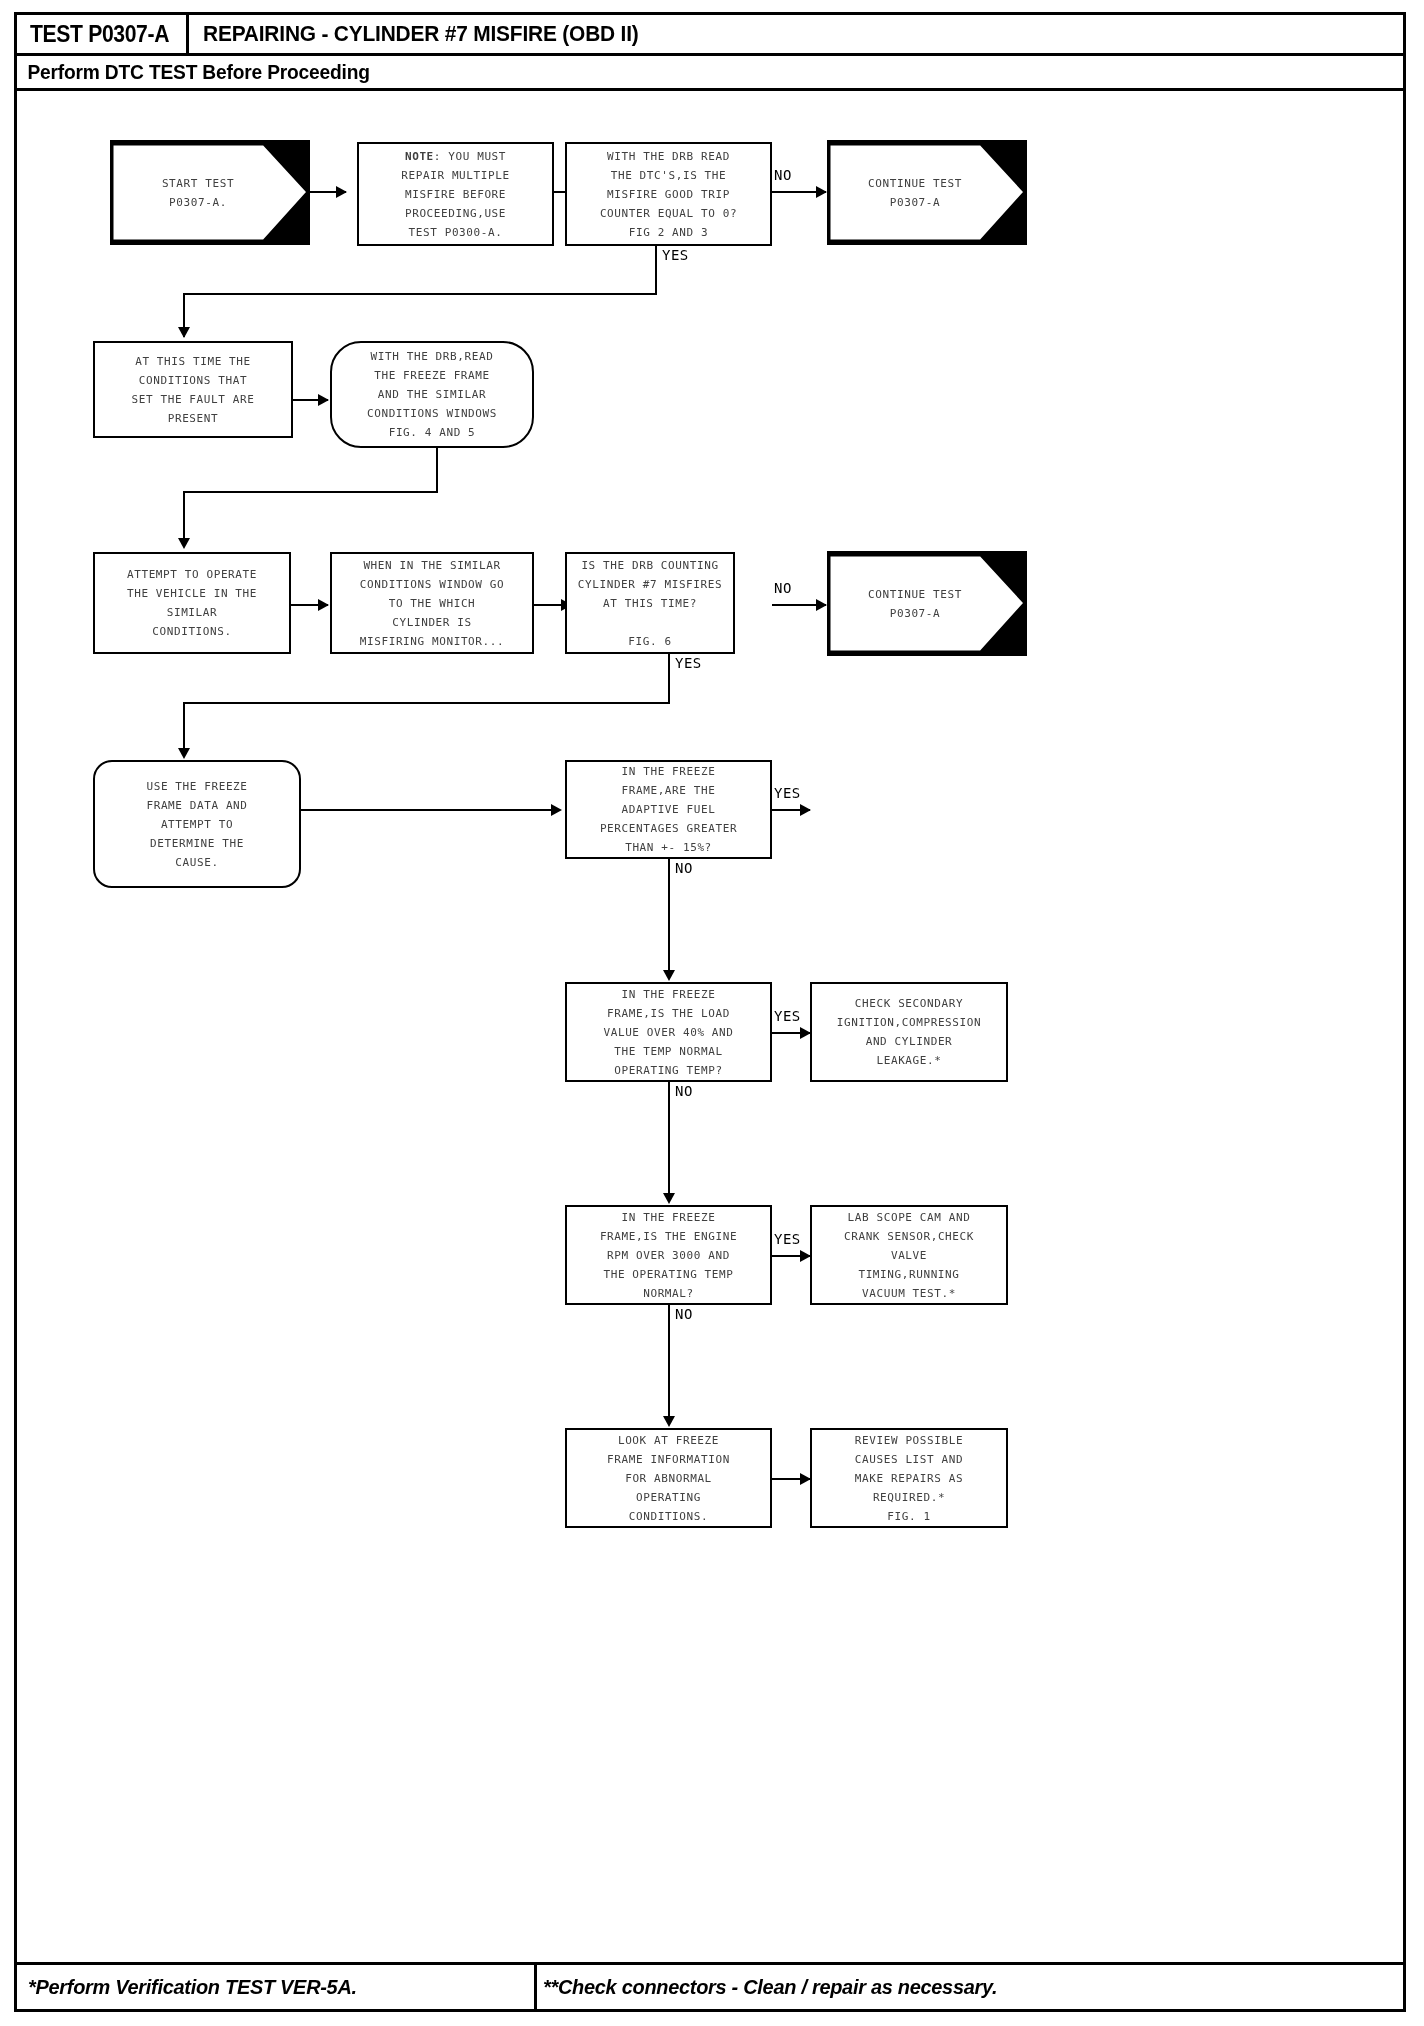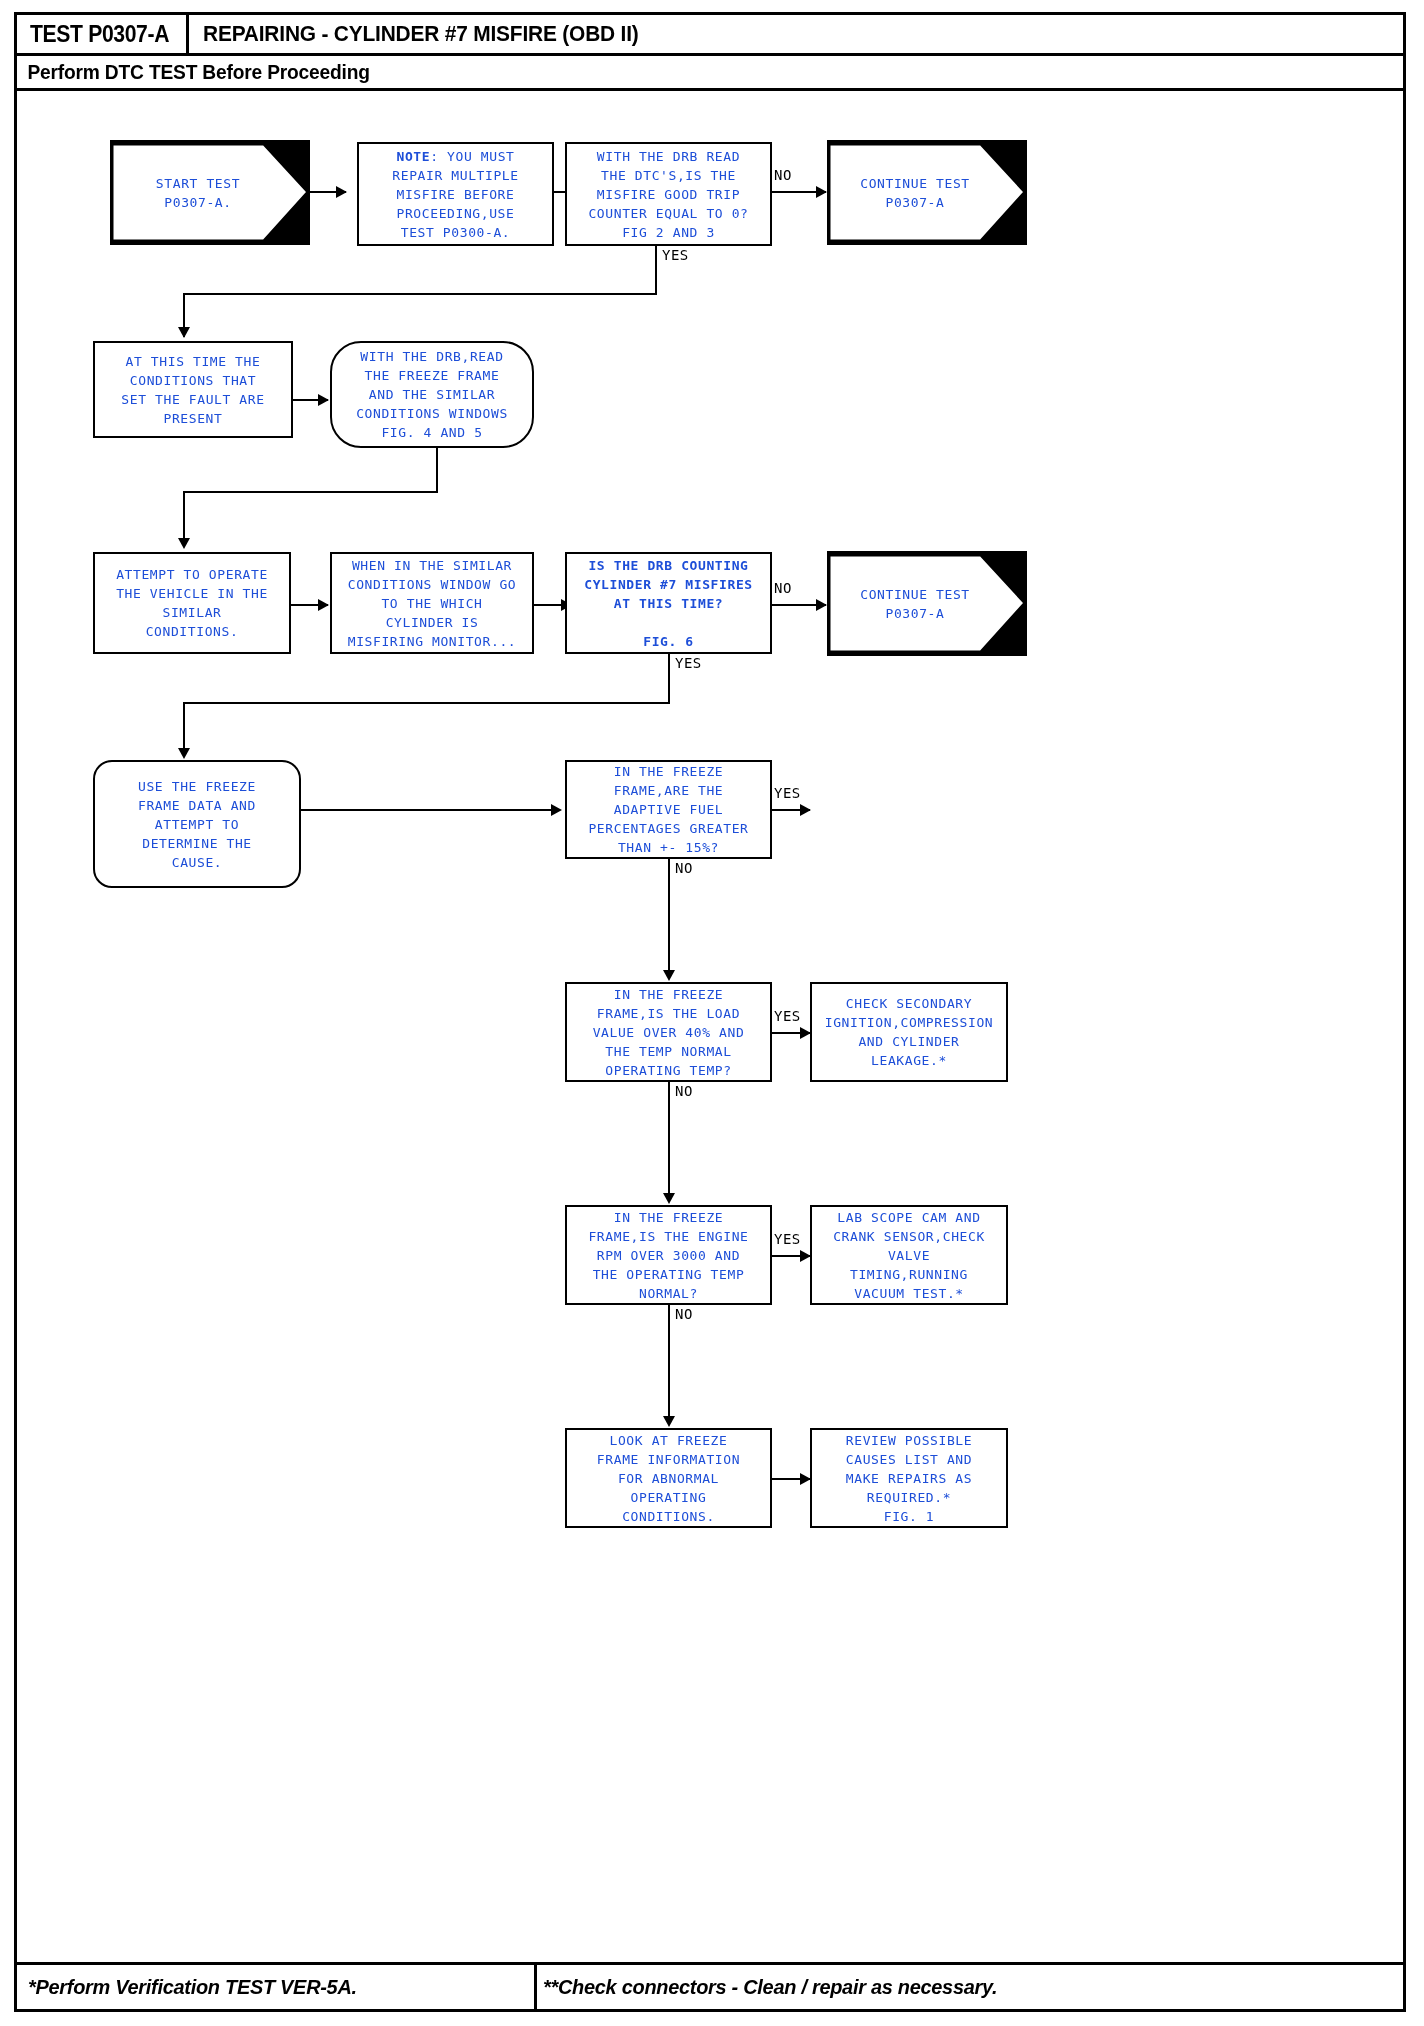--- a/index.html
+++ b/index.html
@@ -116,24 +116,24 @@
     position:absolute;
     box-sizing:border-box;
     border:2px solid #000;
     background:#fff;
     display:flex;
     flex-direction:column;
     align-items:center;
     justify-content:center;
     text-align:center;
     font-family:"DejaVu Sans Mono", monospace;
-    font-size:13px;
+    font-size:11px;
     line-height:19px;
     letter-spacing:0.6px;
-    color:#1d4ed8;
+    color:#404040;
     padding:2px 4px;
     white-space:pre-line;
   }
   .node .ln{display:block;}
 
   
   .arrow-node{
     position:absolute;
     box-sizing:border-box;
     background:#000;
@@ -267,21 +267,21 @@
     <span class="ln">WHEN IN THE SIMILAR
 CONDITIONS WINDOW GO
 TO THE WHICH
 CYLINDER IS
 MISFIRING MONITOR...</span>
   </div>
 
   <div class="hline" style="left:534px; top:604px; width:37px;"></div>
   <div class="arrowR" style="left:561px; top:599px;"></div>
 
-  <div class="node" style="left:565px; top:552px; width:207px; height:102px;font-weight:bold;">
+  <div class="node" style="left:565px; top:552px; width:170px; height:102px;">
     <span class="ln">IS THE DRB COUNTING
 CYLINDER #7 MISFIRES
 AT THIS TIME?
 
 FIG. 6</span>
   </div>
 
   <div class="hline" style="left:772px; top:604px; width:54px;"></div>
   <div class="arrowR" style="left:816px; top:599px;"></div>
   <div class="elbl" style="left:774px; top:580px;">NO</div>

